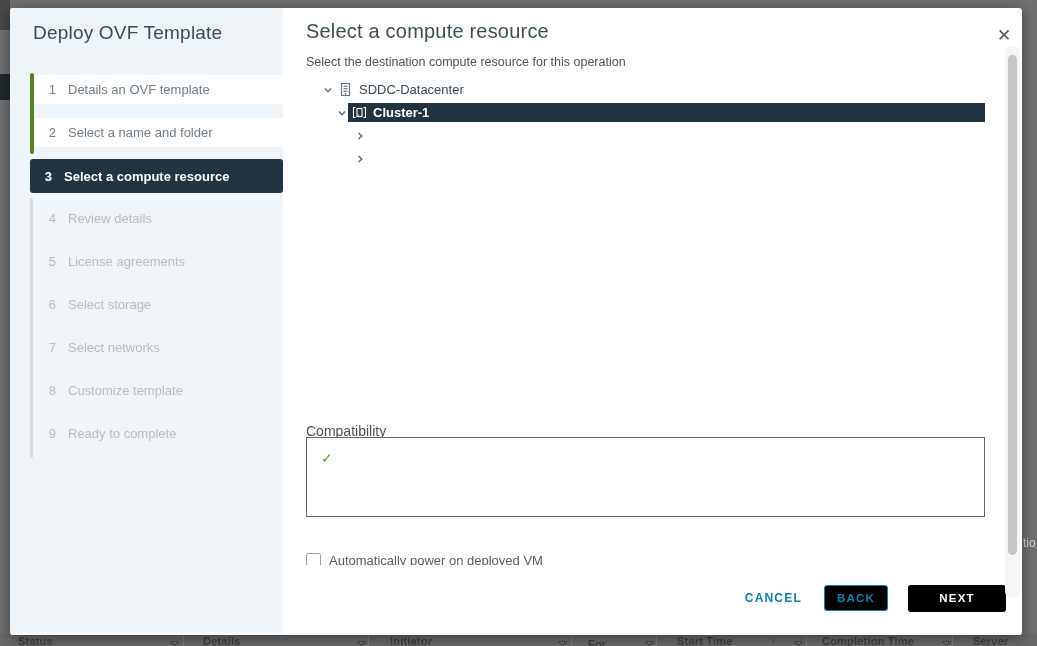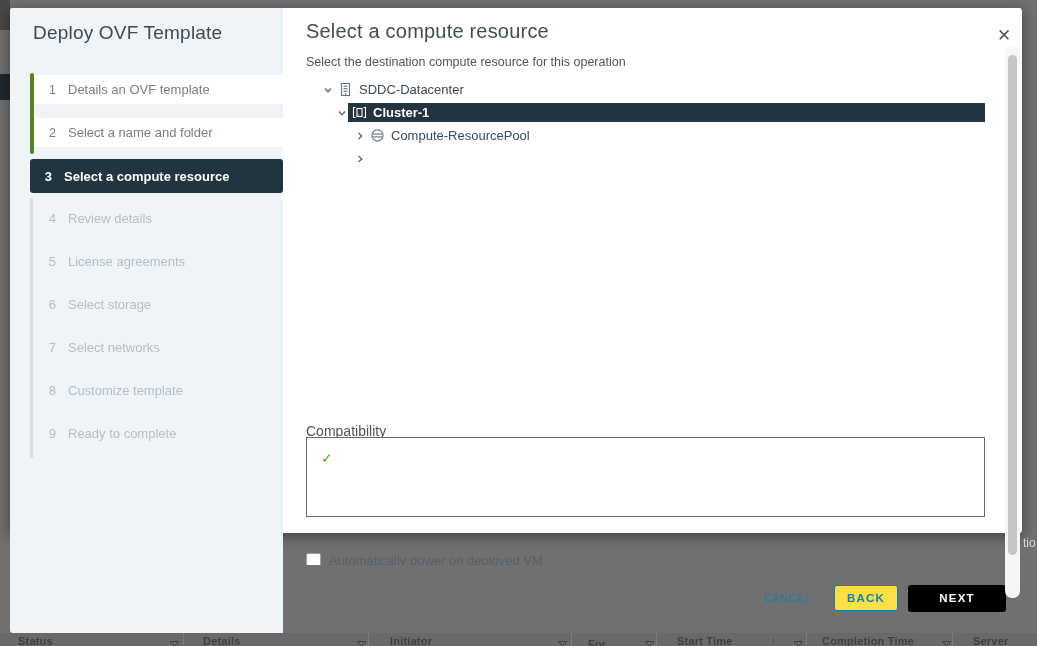--- a/index.html
+++ b/index.html
@@ -13,21 +13,21 @@
   .bg-patch-left{position:absolute;left:0;top:74px;width:10px;height:26px;background:#20282d}
   .bg-partial-text{position:absolute;left:1023px;top:536px;font-size:12px;color:#dcdcdc}
   .bg-table{position:absolute;left:0;top:633px;width:1037px;height:13px;background:#696969;overflow:hidden}
   .bg-table .col-label{position:absolute;top:2px;font-size:11px;color:#3f3f3f;font-weight:bold;letter-spacing:.2px;white-space:nowrap}
   .bg-table .col-label.lower{top:5px}
   .bg-table .divider{position:absolute;top:0;width:1px;height:13px;background:#7d7d7d}
   .bg-table .funnel{position:absolute;top:3px}
   .bg-table .sort-arrow{position:absolute;top:1px;font-size:10px;color:#3f3f3f}
   
   .dialog{
-    position:absolute;left:10px;top:8px;width:1012px;height:525px;
+    position:absolute;left:10px;top:8px;width:1012px;height:627px;
     background:#ffffff;border-radius:3px;box-shadow:0 3px 14px rgba(0,0,0,.45);
   }
   .sidebar{position:absolute;left:0;top:0;width:273px;height:625px;background:#eef4f7;border-radius:3px 0 0 3px}
   .dlg-title{position:absolute;left:23px;top:14px;font-size:19px;font-weight:300;color:#3c4b53;letter-spacing:.2px}
   .rail{position:absolute;width:4px;border-radius:2px}
   .rail.green{left:20px;top:65px;height:81px;background:#568221}
   .rail.gray{left:20px;top:190px;width:3px;height:260px;background:#d6dce0}
   .steps{position:absolute;left:24px;top:67px;right:0}
   .step{height:29px;margin-bottom:14px;display:flex;align-items:center;font-size:13px}
   .step .num{width:10px;margin-left:12px;margin-right:12px;text-align:right}
@@ -50,24 +50,24 @@
   .tree-row .ticon{width:15px;height:15px;flex:0 0 15px;margin-right:6px;display:flex;align-items:center}
   .compat-label{position:absolute;left:296px;top:415px;font-size:14px;color:#4b545b}
   .compat-box{position:absolute;left:296px;top:429px;width:677px;height:78px;border:1px solid #65696d;background:#fff}
   .compat-line{display:flex;align-items:center;margin:12px 0 0 14px;font-size:13px;color:#46525c}
   .compat-check{color:#5aa420;font-size:14px;margin-right:8px}
   .clip-row{position:absolute;left:296px;top:545px;height:12px;width:420px;overflow:hidden}
   .clip-inner{display:flex;align-items:flex-start}
   .cbx{width:13px;height:13px;border:1px solid #9aa0a6;border-radius:2px;background:#fff;flex:0 0 13px}
   .cbx-label{margin-left:8px;font-size:13px;color:#55606a;line-height:15px;white-space:nowrap}
   .footer{position:absolute;right:16px;top:576px;height:28px;display:flex;align-items:center}
-  .btn-cancel{font-size:10px;font-weight:normal;letter-spacing:1.2px;color:#1080ad;margin-right:22px;cursor:pointer}
-  .btn-back{height:26px;min-width:58px;border:1px solid #1080ad;border-radius:3px;background:#fde047;color:#1080ad;
+  .btn-cancel{font-size:12px;font-weight:bold;letter-spacing:1.2px;color:#1080ad;margin-right:22px;cursor:pointer}
+  .btn-back{height:26px;min-width:58px;border:1px solid #1080ad;border-radius:3px;background:#000000;color:#1080ad;
     font-size:11.5px;font-weight:bold;letter-spacing:1.2px;display:flex;align-items:center;justify-content:center;
-    padding:0 12px;margin-right:10px;cursor:pointer;box-sizing:border-box}
+    padding:0 12px;margin-right:20px;cursor:pointer;box-sizing:border-box}
   .btn-next{height:27px;min-width:70px;border:none;border-radius:3px;background:#000000;color:#fff;
     font-size:11.5px;font-weight:bold;letter-spacing:1.2px;display:flex;align-items:center;justify-content:center;
     padding:0 14px;cursor:pointer}
   .scroll-track{position:absolute;left:995px;top:38px;width:15px;height:552px;background:#f6f6f6;border-radius:7px}
   .scroll-thumb{position:absolute;left:3px;top:9px;width:9px;height:500px;background:#c6c6c6;border-radius:5px;cursor:grab}
 </style>
 </head>
 <body>
 
 <div class="bg-patch-top"></div>
@@ -194,30 +194,20 @@
           </span>
           <span>Cluster-1</span>
         </span>
       </div>
       <div class="tree-row" style="padding-left: 48px;">
         <span class="chev">
           <svg width="10" height="10" viewBox="0 0 10 10">
             <polyline points="2,3.5 5,6.8 8,3.5" fill="none" stroke="#5e6a73" stroke-width="1.4" transform="rotate(-90 5 5)"></polyline>
           </svg>
         </span>
-        <span class="hl">
-          <span class="ticon">
-            <svg width="15" height="15" viewBox="0 0 15 15">
-              <circle cx="7.5" cy="7.5" r="5.6" fill="none" stroke="#68747d" stroke-width="1.1"></circle>
-              <line x1="2.3" y1="6.1" x2="12.7" y2="6.1" fill="none" stroke="#68747d" stroke-width="1.1"></line>
-              <line x1="2.3" y1="8.9" x2="12.7" y2="8.9" fill="none" stroke="#68747d" stroke-width="1.1"></line>
-            </svg>
-          </span>
-          <span>Compute-ResourcePool</span>
-        </span>
       </div>
       <div class="tree-row" style="padding-left: 48px;">
         <span class="chev">
           <svg width="10" height="10" viewBox="0 0 10 10">
             <polyline points="2,3.5 5,6.8 8,3.5" fill="none" stroke="#5e6a73" stroke-width="1.4" transform="rotate(-90 5 5)"></polyline>
           </svg>
         </span>
       </div>
     </div>
 

